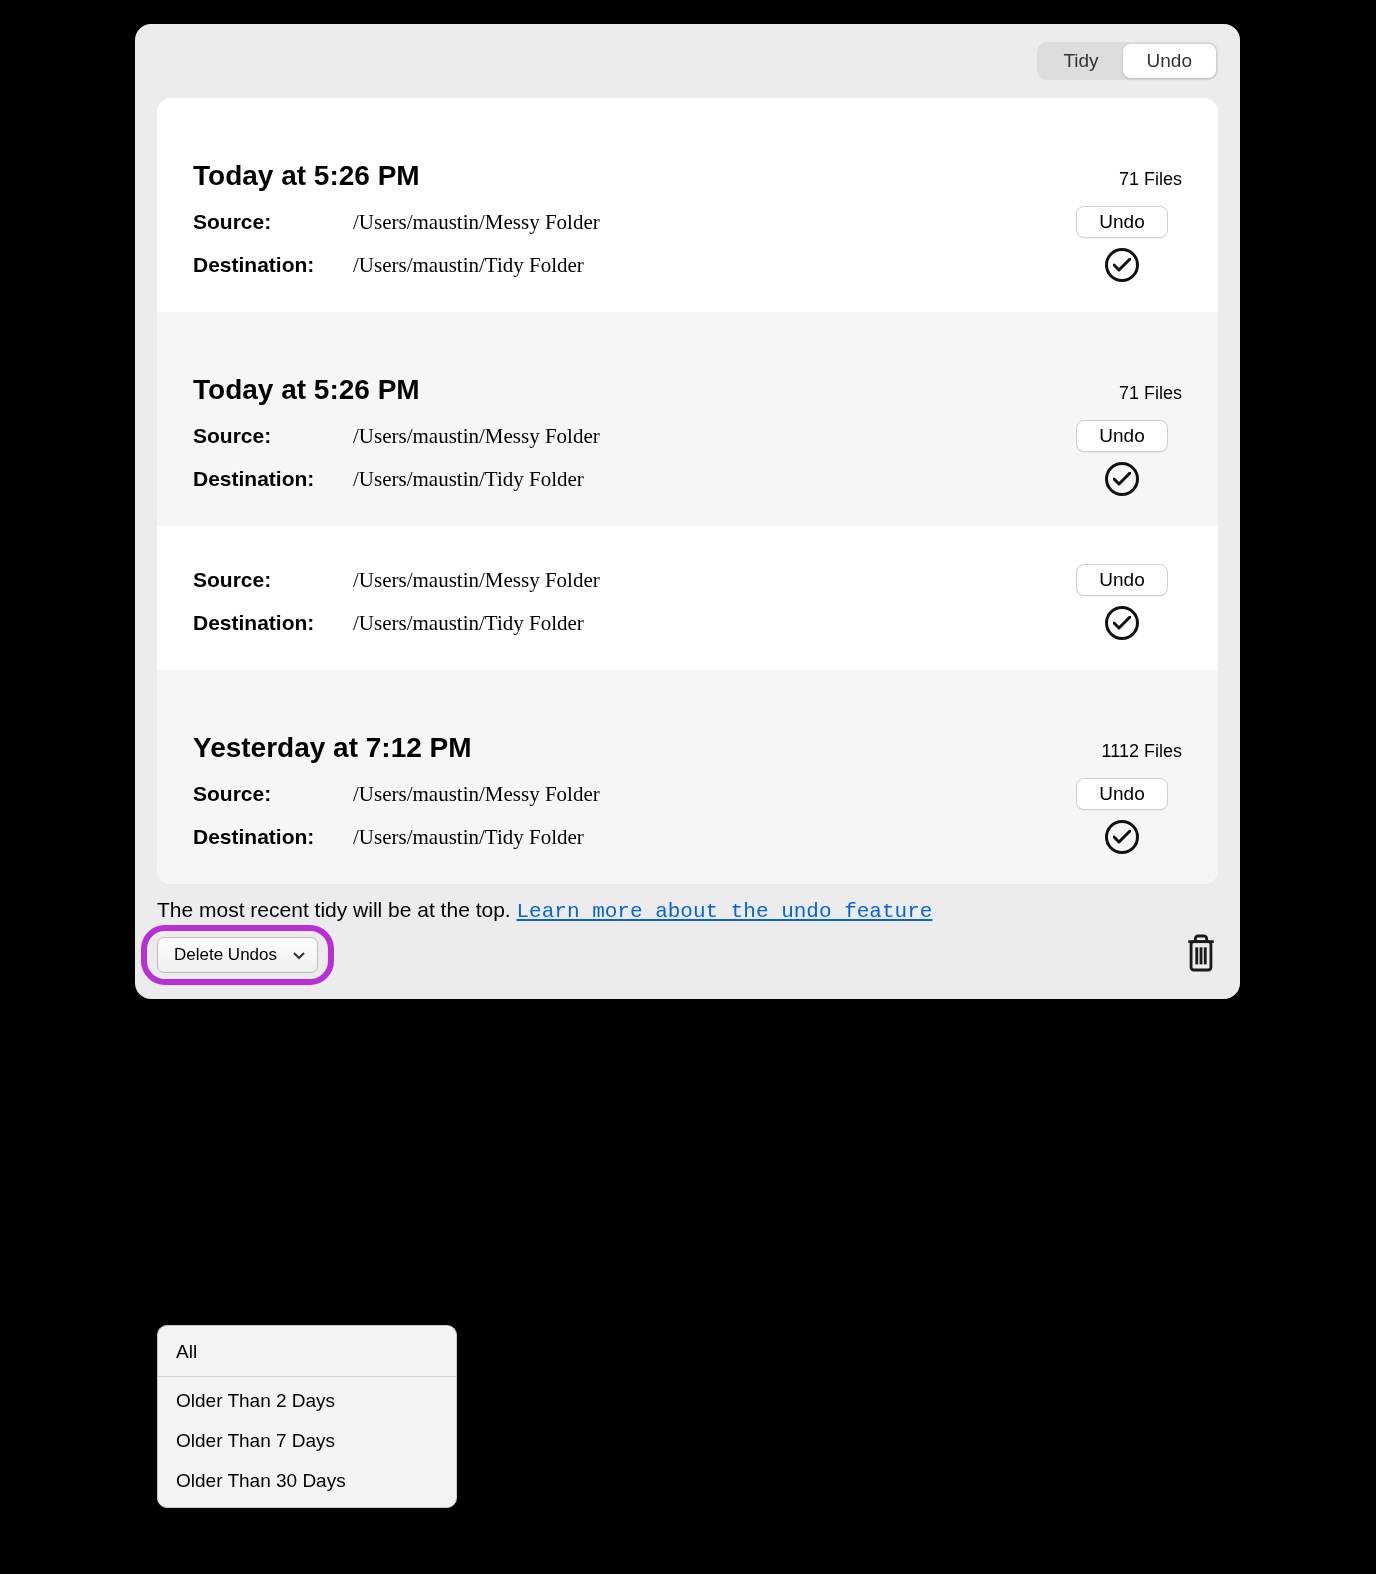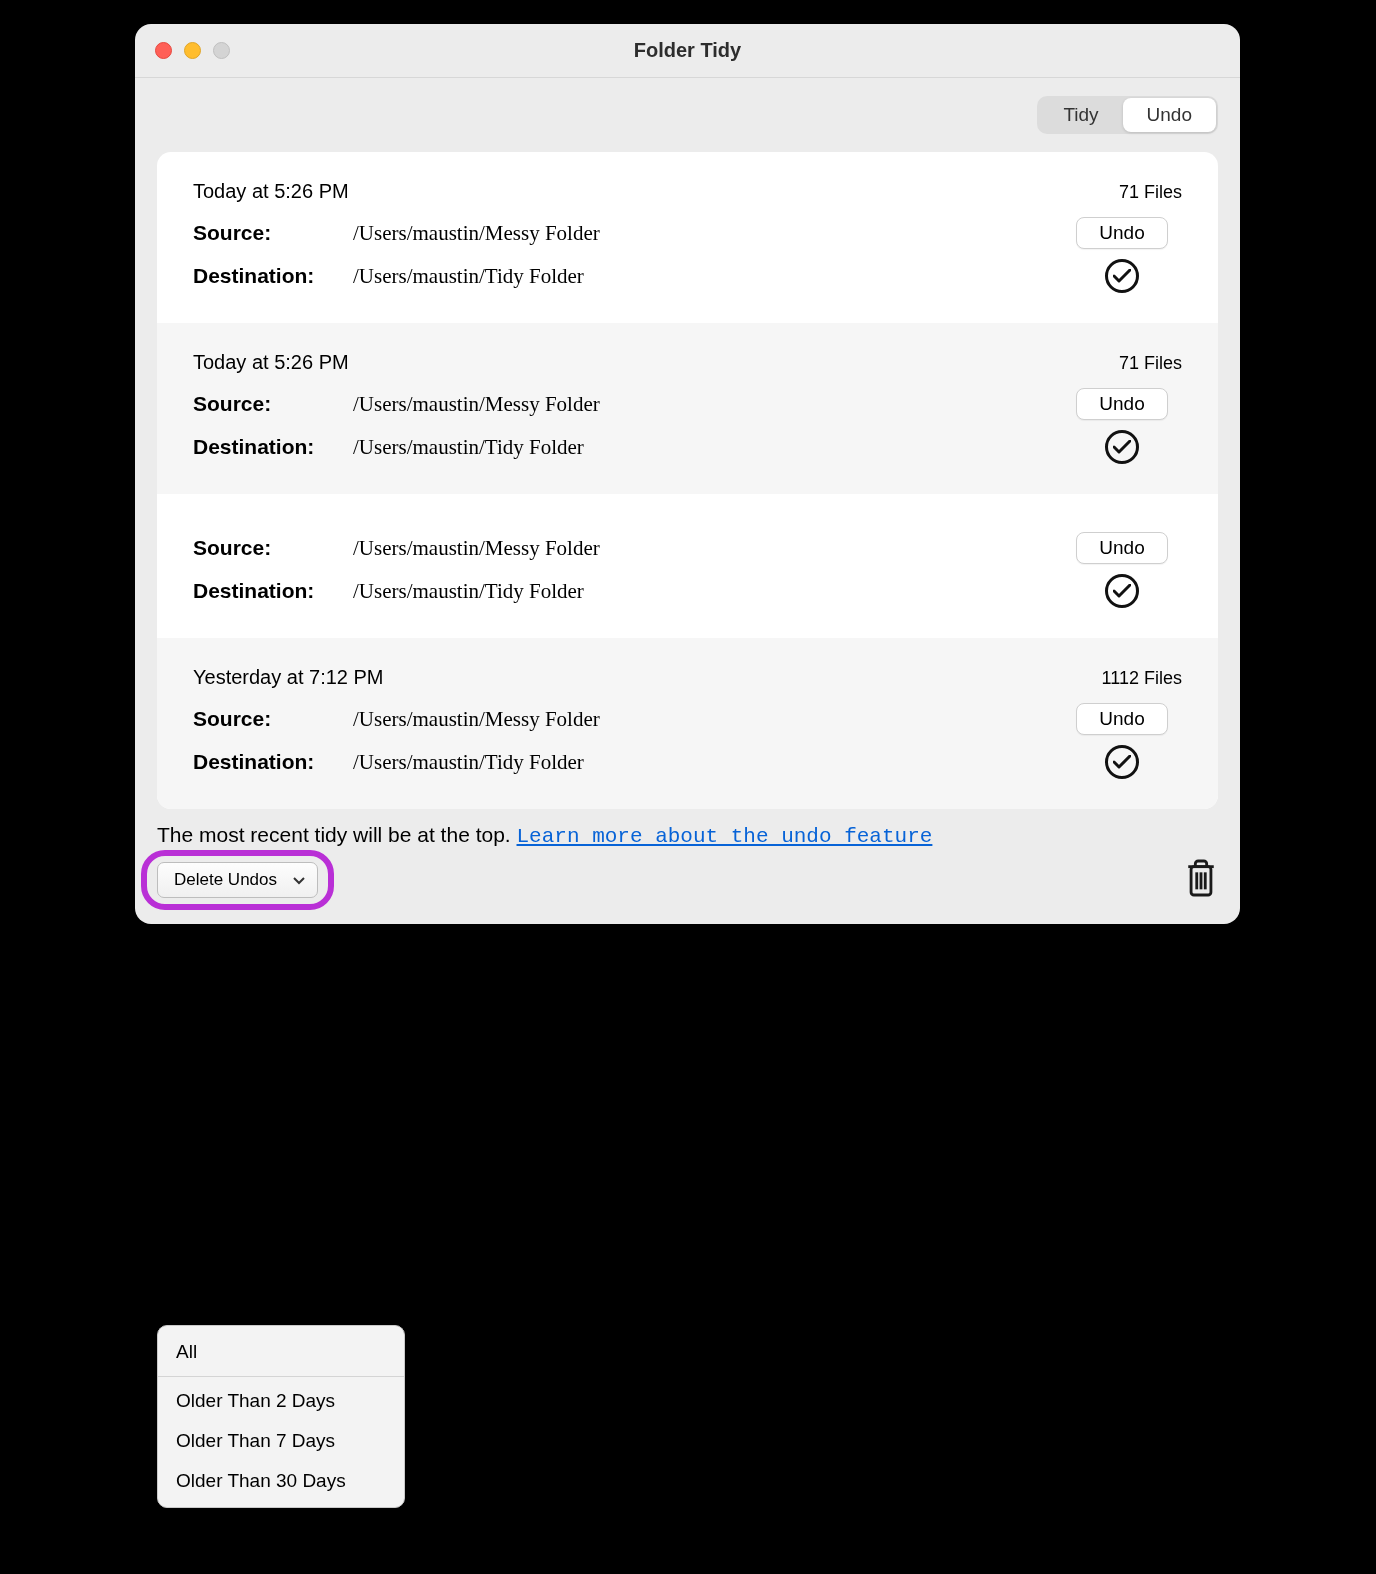--- a/index.html
+++ b/index.html
@@ -80,22 +80,23 @@
     padding: 28px 36px 30px 36px;
   }
   .entry.alt { background: #f6f6f6; }
   .entry-top {
     display: flex;
     justify-content: space-between;
     align-items: baseline;
     margin-bottom: 14px;
   }
   .entry-time {
-    font-weight: 400;
-    font-size: 20px;
+    font-weight: 700;
+    font-size: 28px;
+    margin-top: 34px;
   }
   .entry-files {
     font-size: 18px;
   }
   .entry-row {
     display: flex;
     align-items: center;
     margin-top: 10px;
     justify-content: space-between;
   }
@@ -178,21 +179,21 @@
     pointer-events: none;
   }
   .trash-icon {
     width: 34px; height: 40px;
     color: #1a1a1a;
   }
   .dropdown-menu {
     position: absolute;
     left: 157px;
     top: 1325px;
-    width: 248px;
+    width: 300px;
     background: #f3f3f3;
     border: 1px solid #c9c9c9;
     border-radius: 10px;
     box-shadow: 0 12px 40px rgba(0,0,0,0.35);
     padding: 6px 0;
     z-index: 50;
   }
   .menu-item {
     padding: 9px 18px;
     font-size: 19px;
@@ -201,28 +202,20 @@
   .menu-sep {
     height: 1px;
     background: #d4d4d4;
     margin: 4px 0;
   }
 </style>
 </head>
 <body>
 
 <div class="window">
-  <div class="titlebar">
-    <div class="traffic">
-      <div class="traffic-dot dot-close"></div>
-      <div class="traffic-dot dot-min"></div>
-      <div class="traffic-dot dot-max"></div>
-    </div>
-    <div class="title">Folder Tidy</div>
-  </div>
 
   <div class="content-outer">
     <div class="segmented">
       <div class="segmented-control">
         <div class="seg">Tidy</div>
         <div class="seg active">Undo</div>
       </div>
     </div>
 
     <div class="list">

